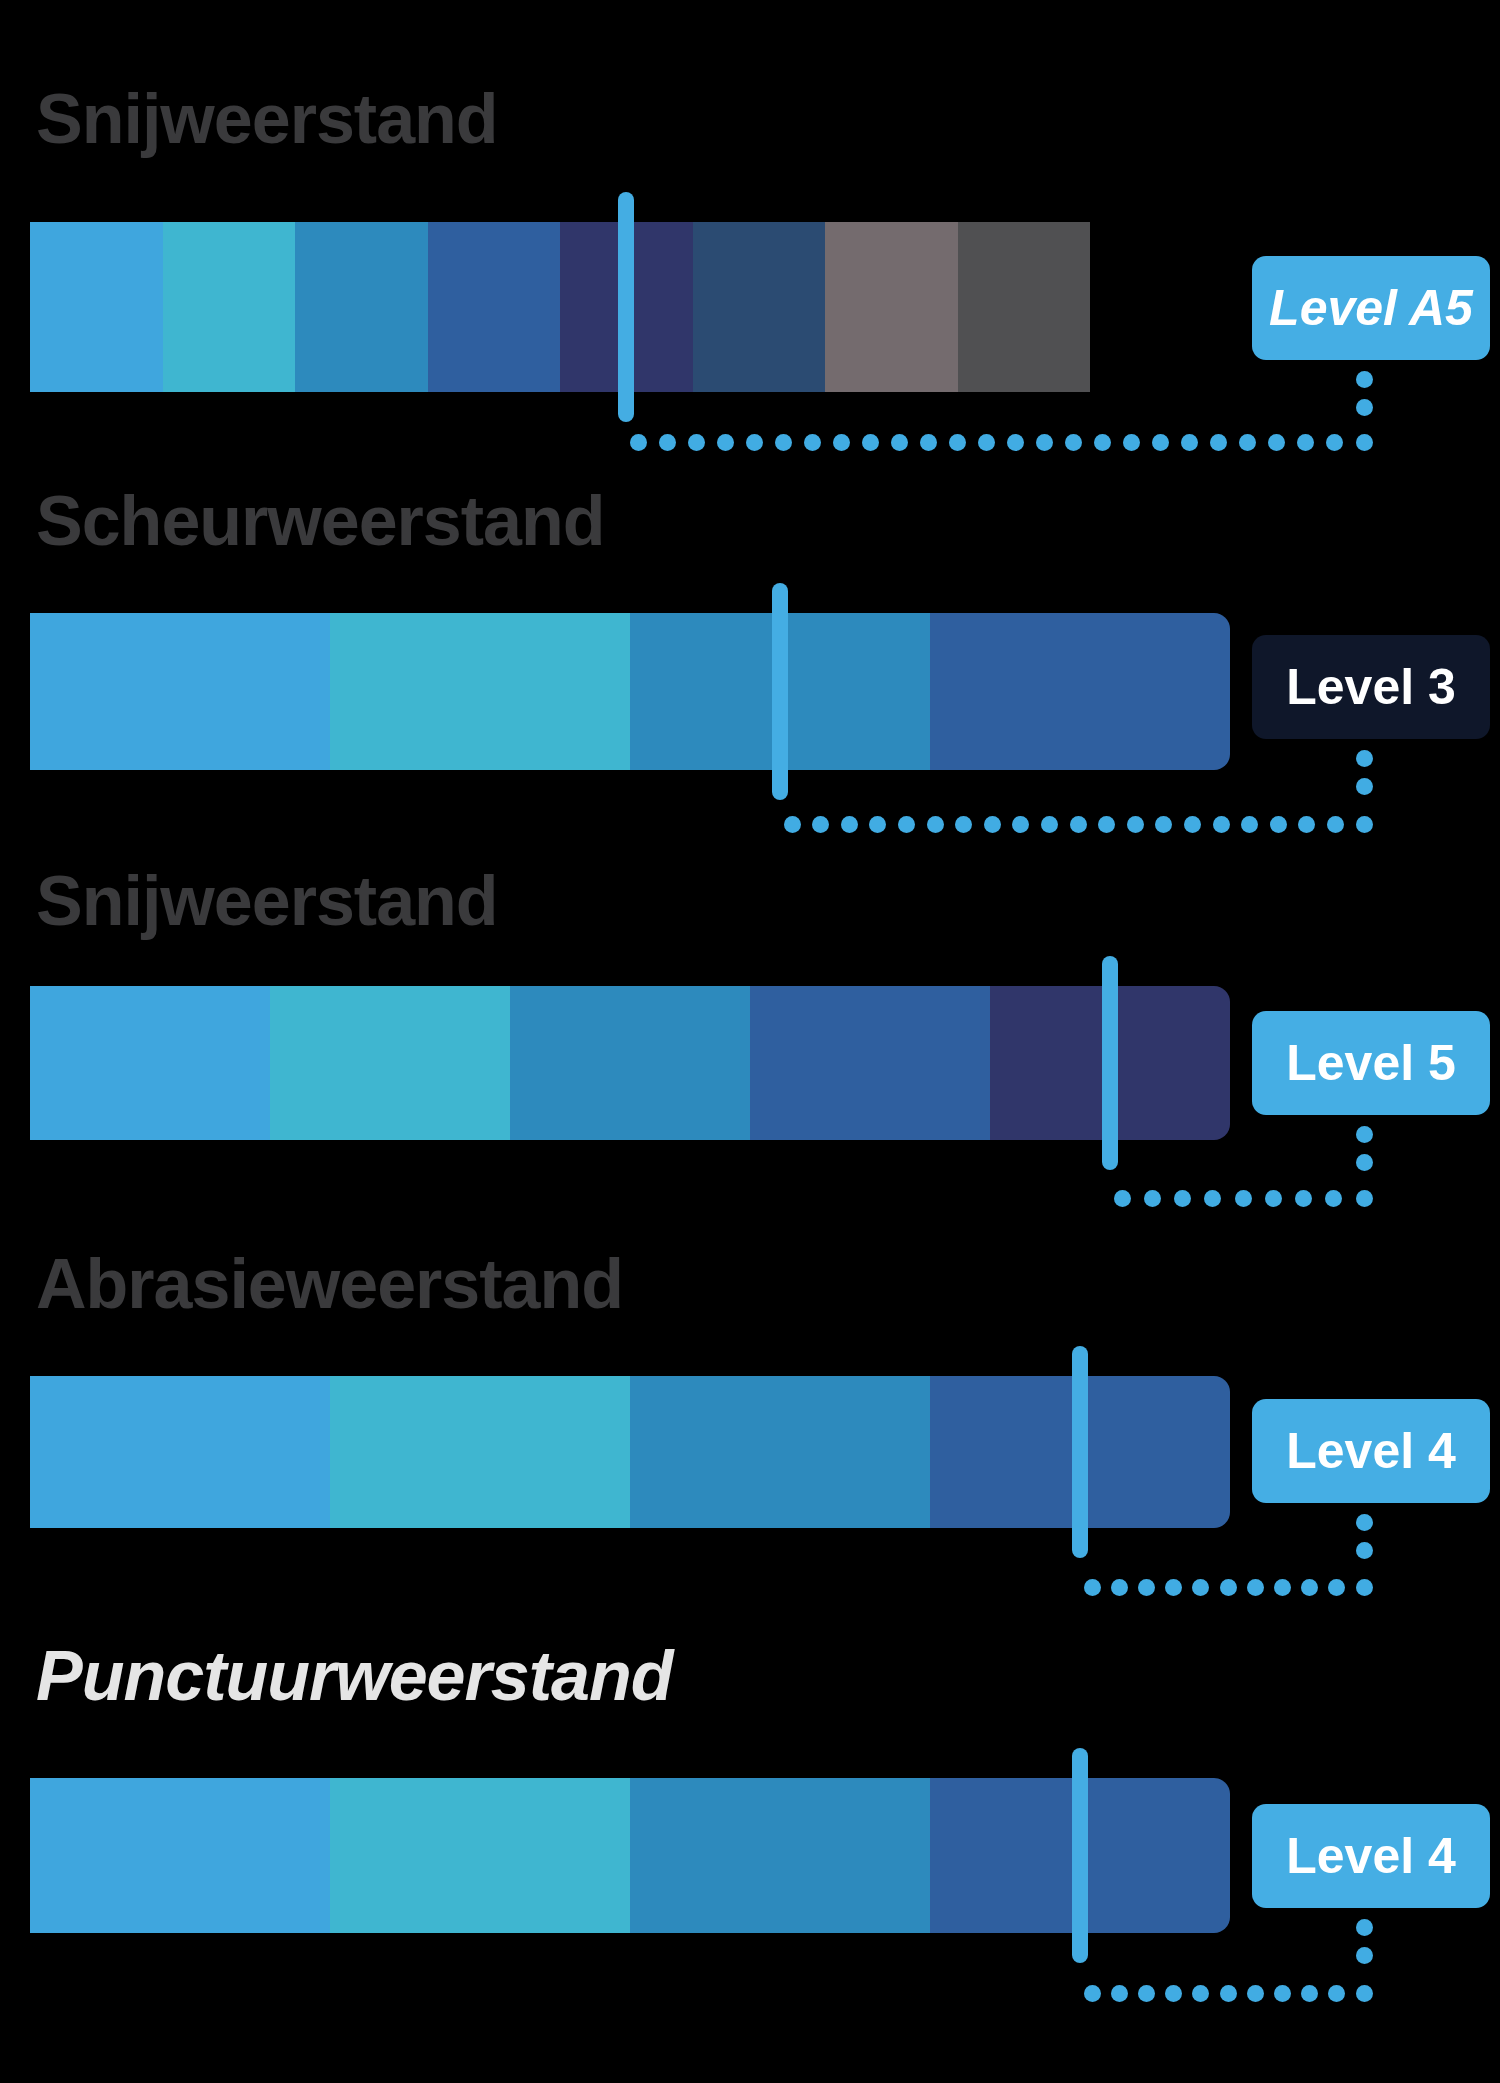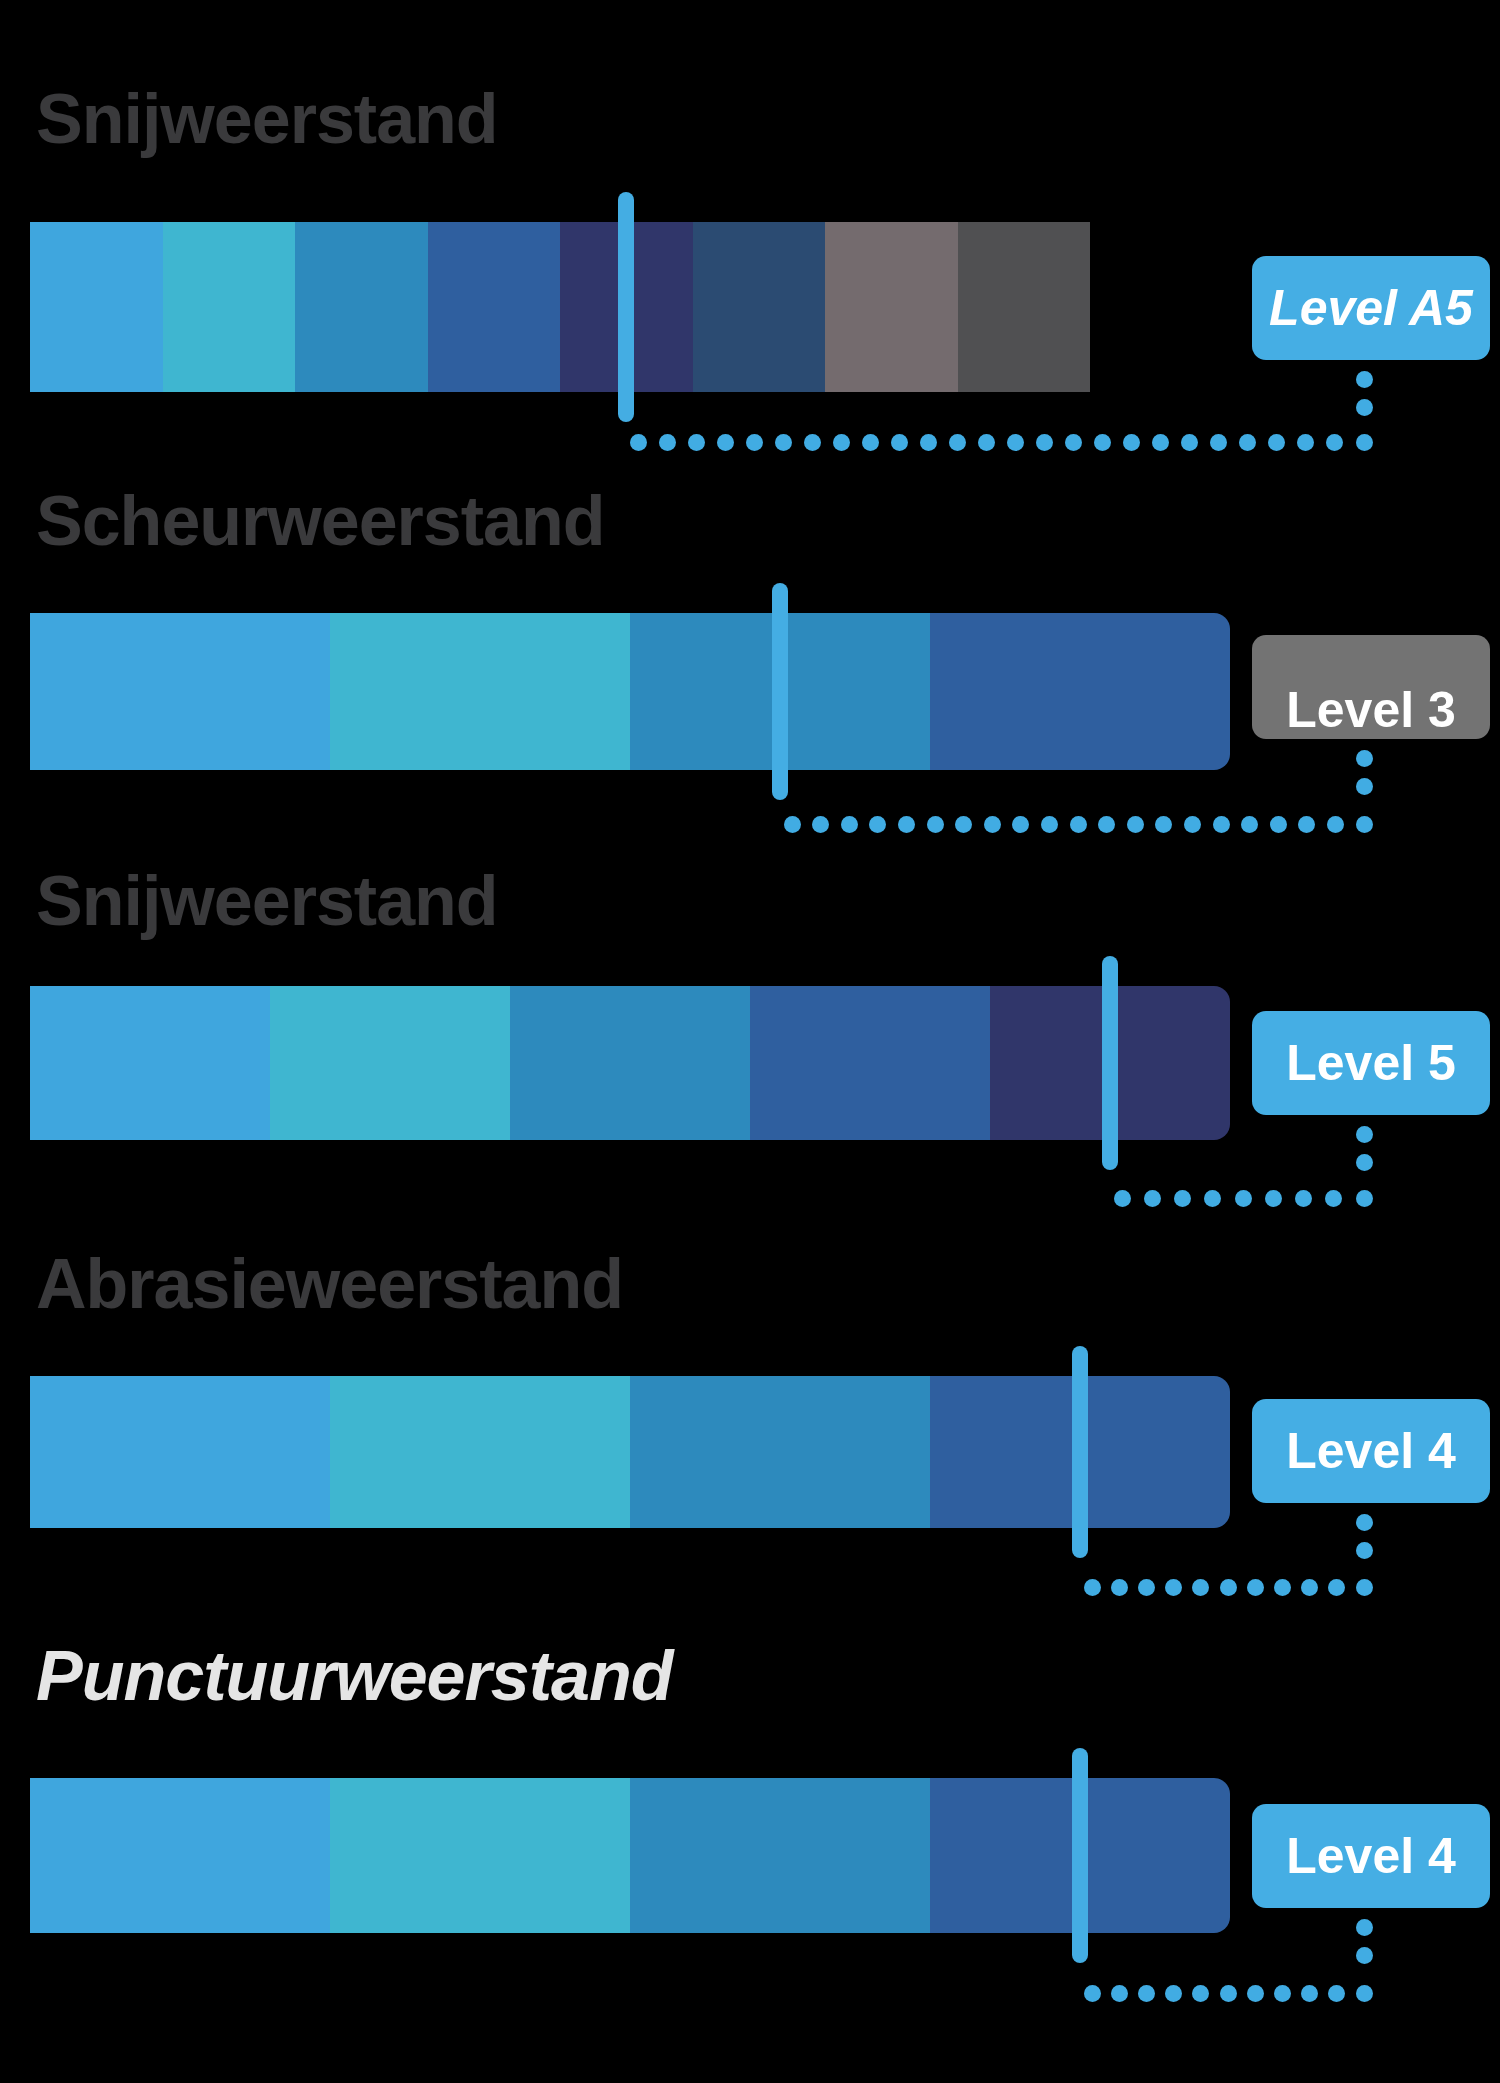--- a/index.html
+++ b/index.html
@@ -105,21 +105,21 @@
 
   <section class="row">
     <h2 class="row-title" style="top: 479px; color: rgb(58, 58, 60);">Scheurweerstand</h2>
     <div class="level-bar rounded" style="left: 18px; top: 613px; width: 1200px; height: 157px;">
         <div class="bar-segment" style="width: 300px; background: rgb(63, 166, 222);"></div>
         <div class="bar-segment" style="width: 300px; background: rgb(63, 182, 208);"></div>
         <div class="bar-segment" style="width: 300px; background: rgb(45, 138, 189);"></div>
         <div class="bar-segment" style="width: 300px; background: rgb(47, 95, 159);"></div>
       </div>
     <div class="level-marker" style="left: 760px; top: 583px; height: 217px; background: rgb(68, 173, 227);"></div>
-    <div class="level-badge" style="left: 1240px; top: 635px; width: 238px; height: 104px; background: #737373; align-items: flex-end;">
+    <div class="level-badge" style="left: 1240px; top: 635px; width: 238px; height: 104px; background: #0f172a;">
       <span>Level 3</span>
     </div>
   <div class="dot" style="width: 17px; height: 17px; background: rgb(65, 172, 227); left: 771.5px; top: 815.5px;"></div>
       <div class="dot" style="width: 17px; height: 17px; background: rgb(65, 172, 227); left: 800.1px; top: 815.5px;"></div>
       <div class="dot" style="width: 17px; height: 17px; background: rgb(65, 172, 227); left: 828.7px; top: 815.5px;"></div>
       <div class="dot" style="width: 17px; height: 17px; background: rgb(65, 172, 227); left: 857.3px; top: 815.5px;"></div>
       <div class="dot" style="width: 17px; height: 17px; background: rgb(65, 172, 227); left: 885.9px; top: 815.5px;"></div>
       <div class="dot" style="width: 17px; height: 17px; background: rgb(65, 172, 227); left: 914.5px; top: 815.5px;"></div>
       <div class="dot" style="width: 17px; height: 17px; background: rgb(65, 172, 227); left: 943.1px; top: 815.5px;"></div>
       <div class="dot" style="width: 17px; height: 17px; background: rgb(65, 172, 227); left: 971.7px; top: 815.5px;"></div>

